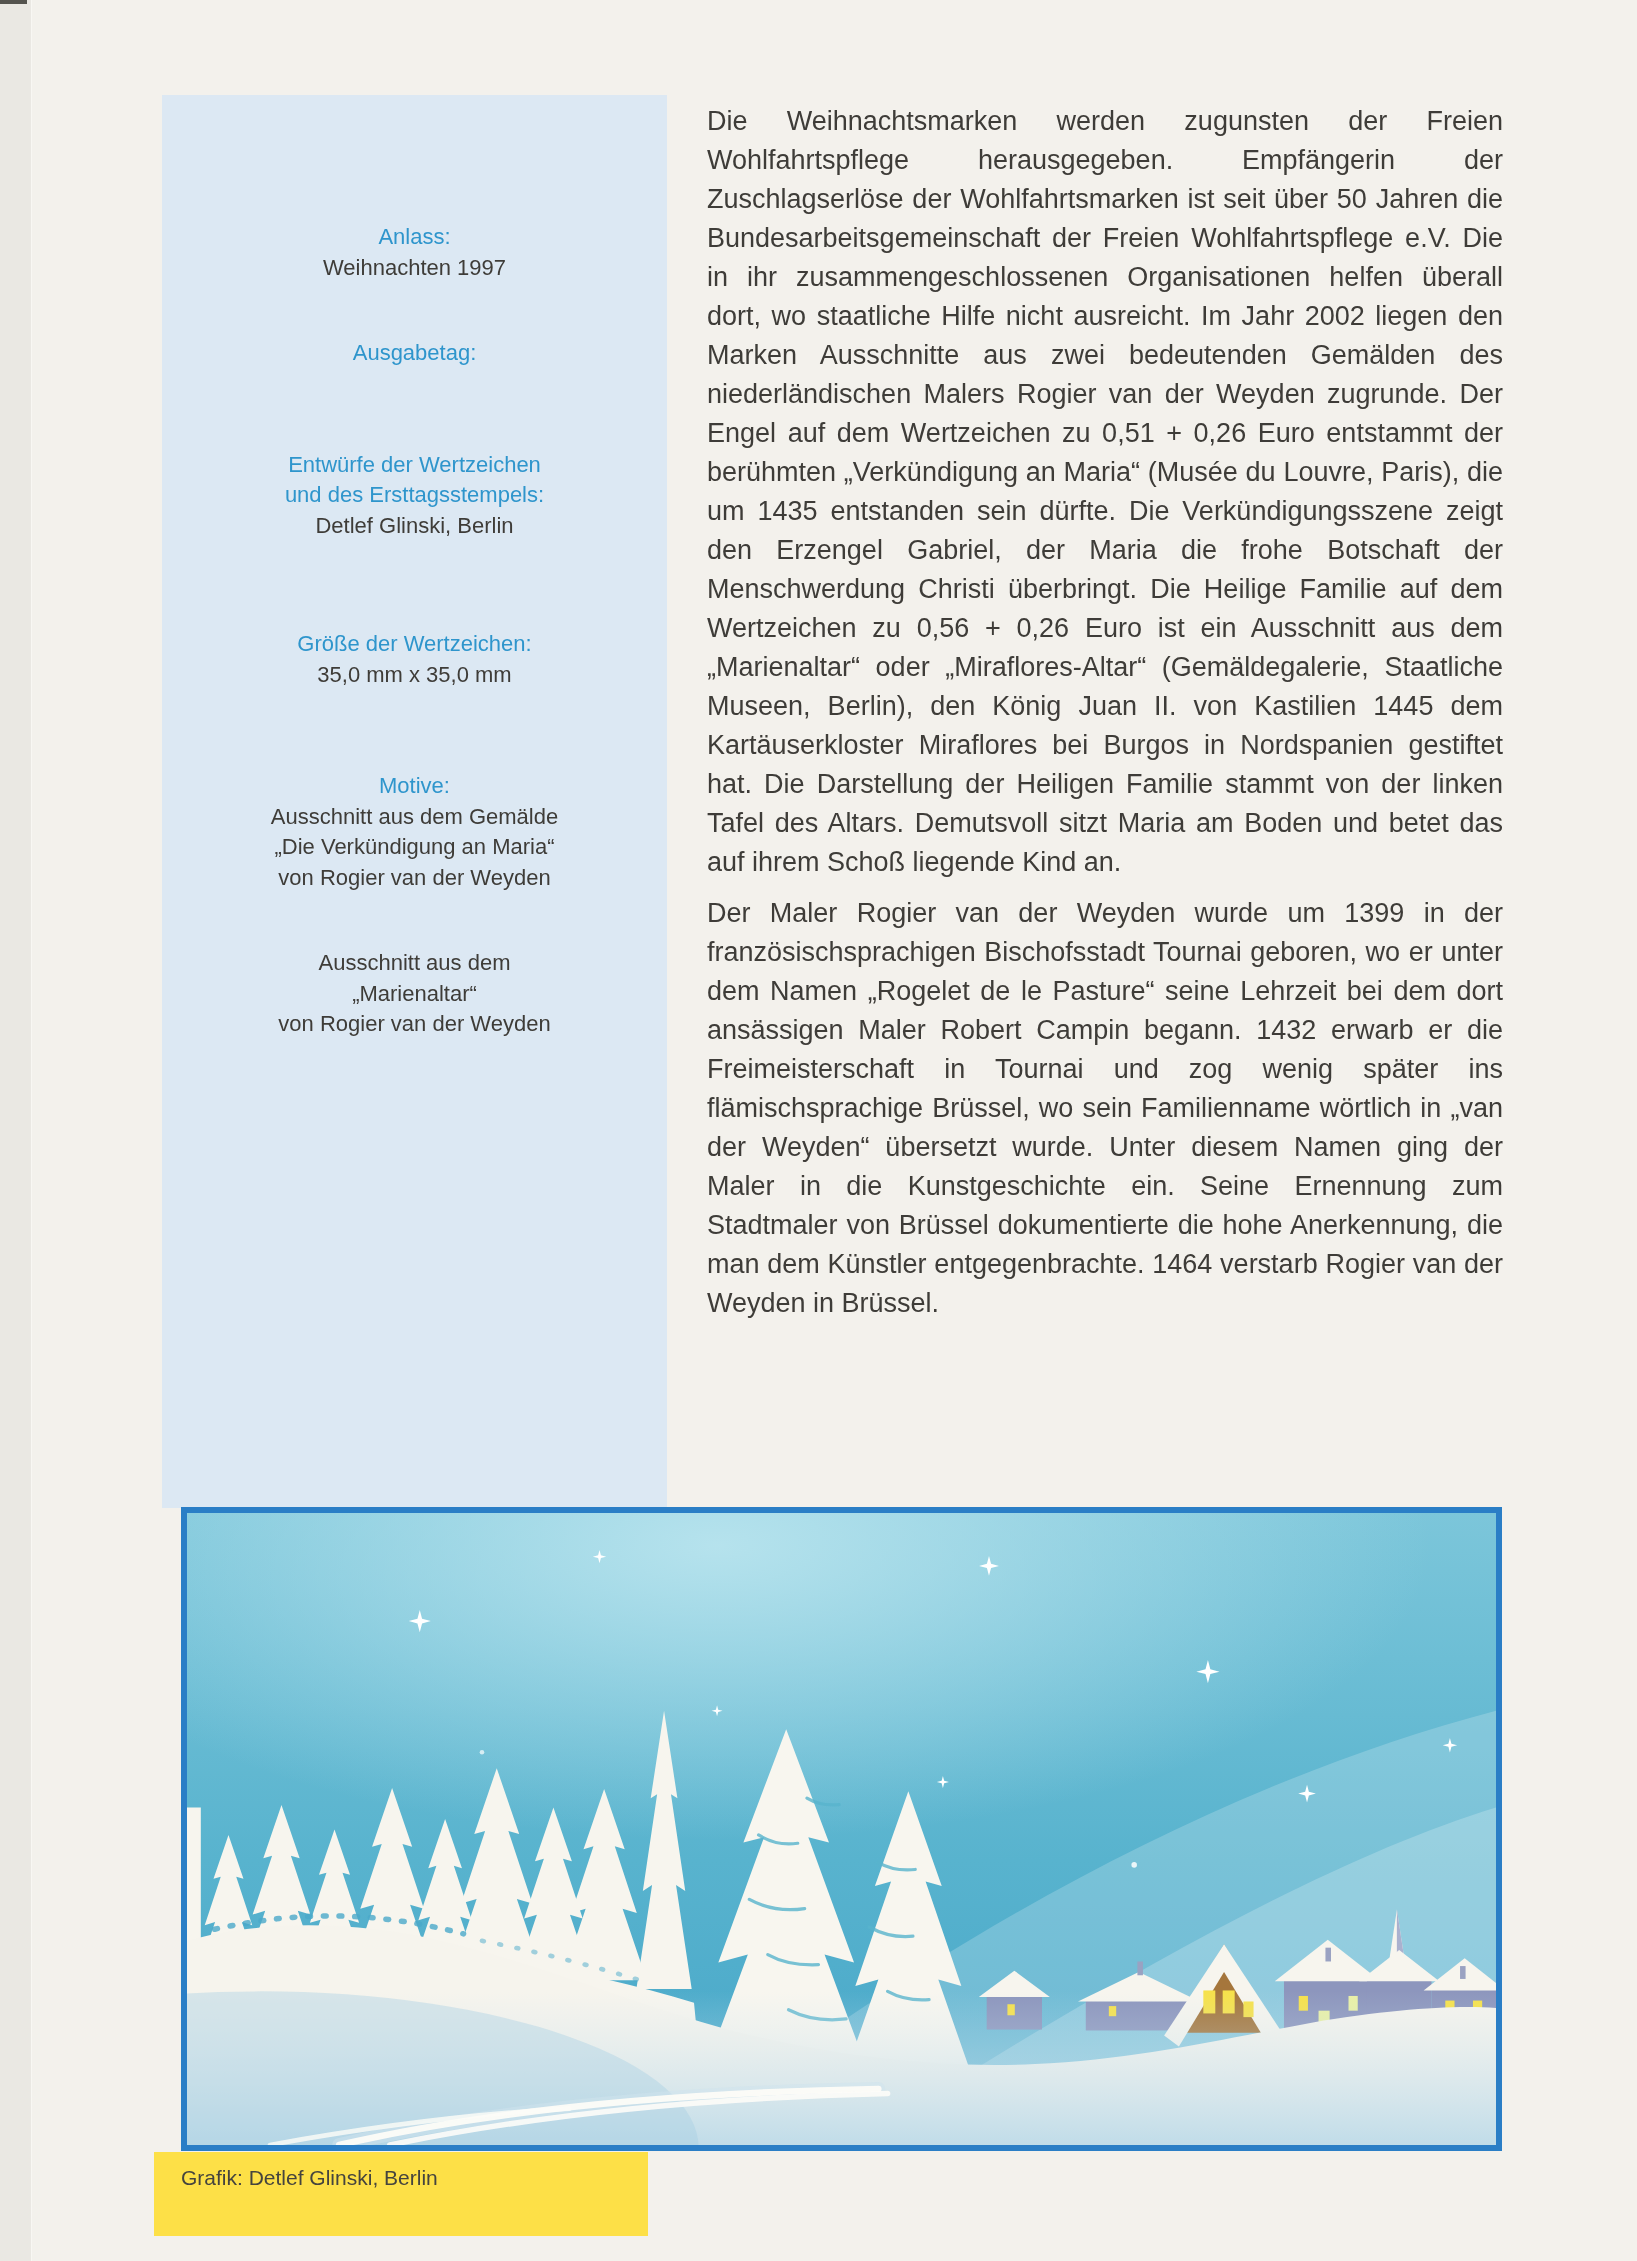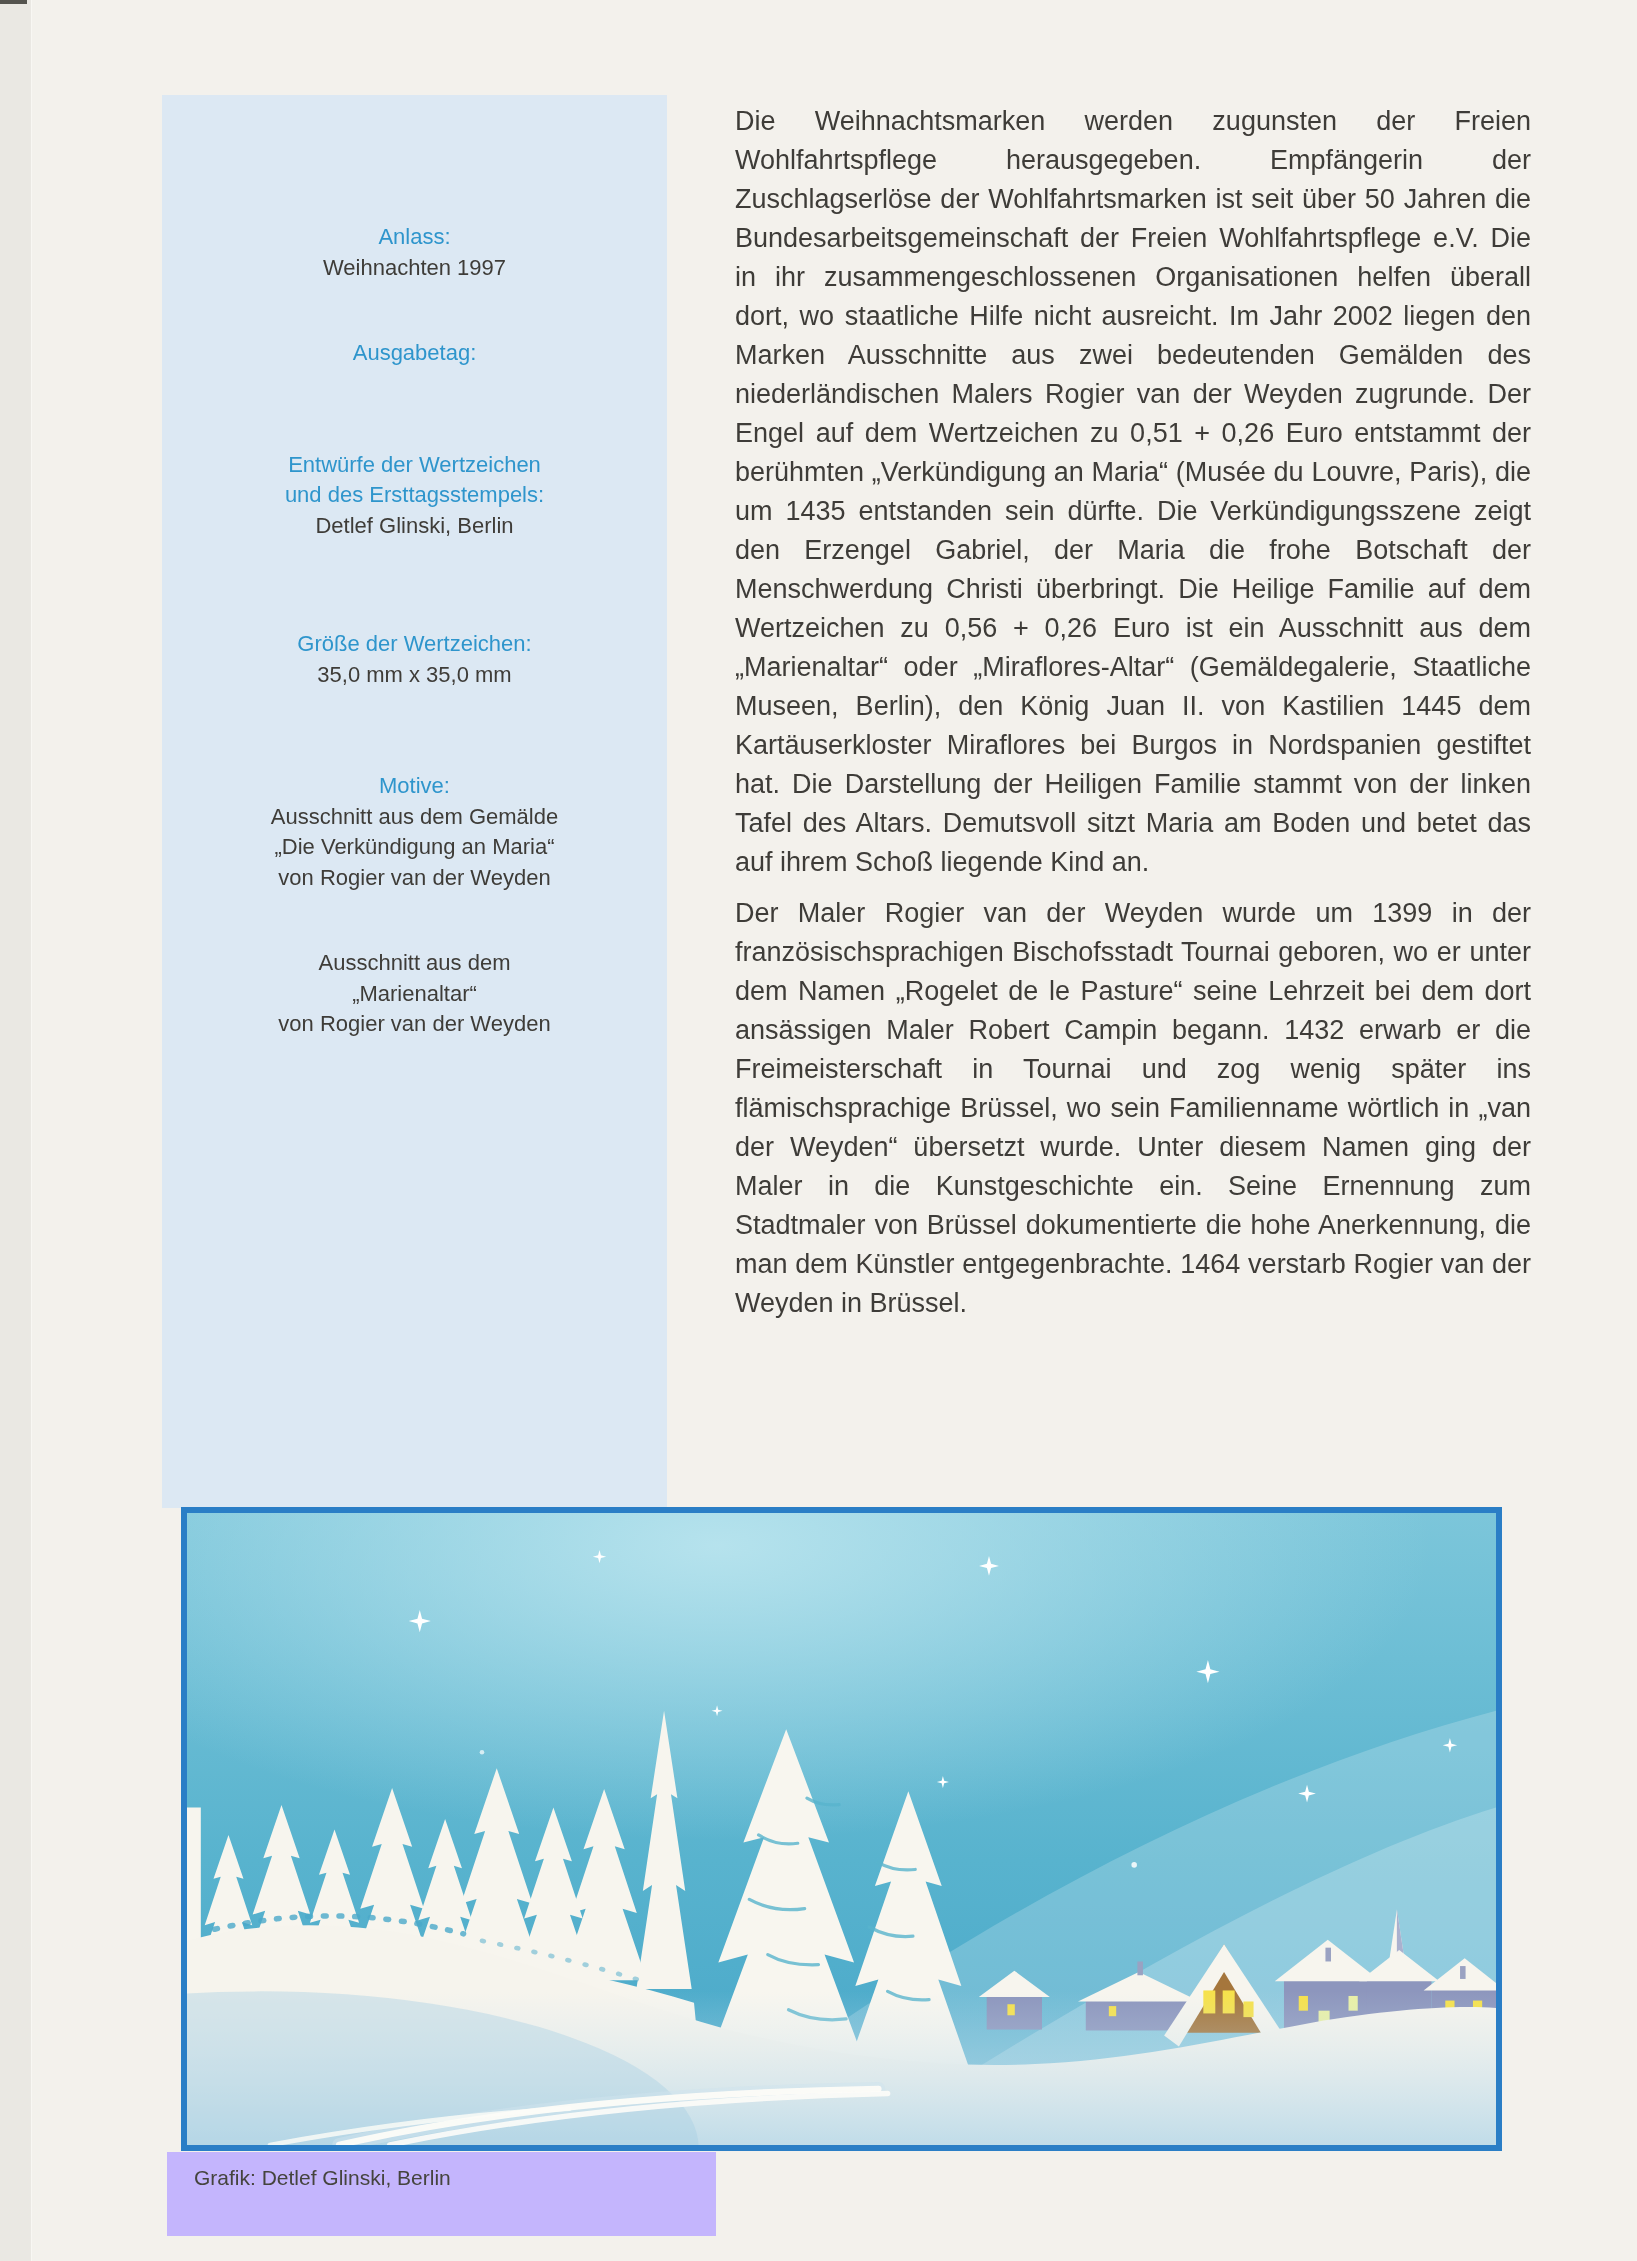--- a/index.html
+++ b/index.html
@@ -20,36 +20,36 @@
   }
   .sb-sec{margin:0;}
   .mt-a{padding-top:85px;margin-top:42px;}
   .mt-b{padding-top:55px;}
   .mt-c{padding-top:81px;}
   .mt-d{padding-top:88px;}
   .sb-h{color:#2e95cc;}
   .sb-t{color:#3e3c38;}
 
   
-  .article{position:absolute;left:707px;top:102px;width:796px;margin-left:28px;}
+  .article{position:absolute;left:707px;top:102px;width:796px;}
   .article p{
     margin:0 0 12px 0;text-align:justify;
     font-size:27px;line-height:39px;color:#3e3c38;
     hyphens:auto;-webkit-hyphens:auto;
   }
 
   
   .illus{
     position:absolute;left:181px;top:1507px;width:1321px;height:644px;
     border:6px solid #2a7ec6;box-sizing:border-box;background:#57b4cf;margin:0;
   }
   .illus svg{display:block;width:100%;height:100%;}
 
   
-  .caption-band{position:absolute;left:167px;top:2152px;width:549px;height:84px;background:#c4b5fd;}
+  .caption-band{position:absolute;left:154px;top:2152px;width:494px;height:84px;background:#fde047;}
   .caption-band span{position:absolute;left:27px;top:12px;font-size:21px;line-height:28px;color:#45443e;}
 </style>
 </head>
 <body>
 
 <div class="page">
 
   <div class="scan-edge"></div>
   <div class="scan-edge-dark"></div>
 

